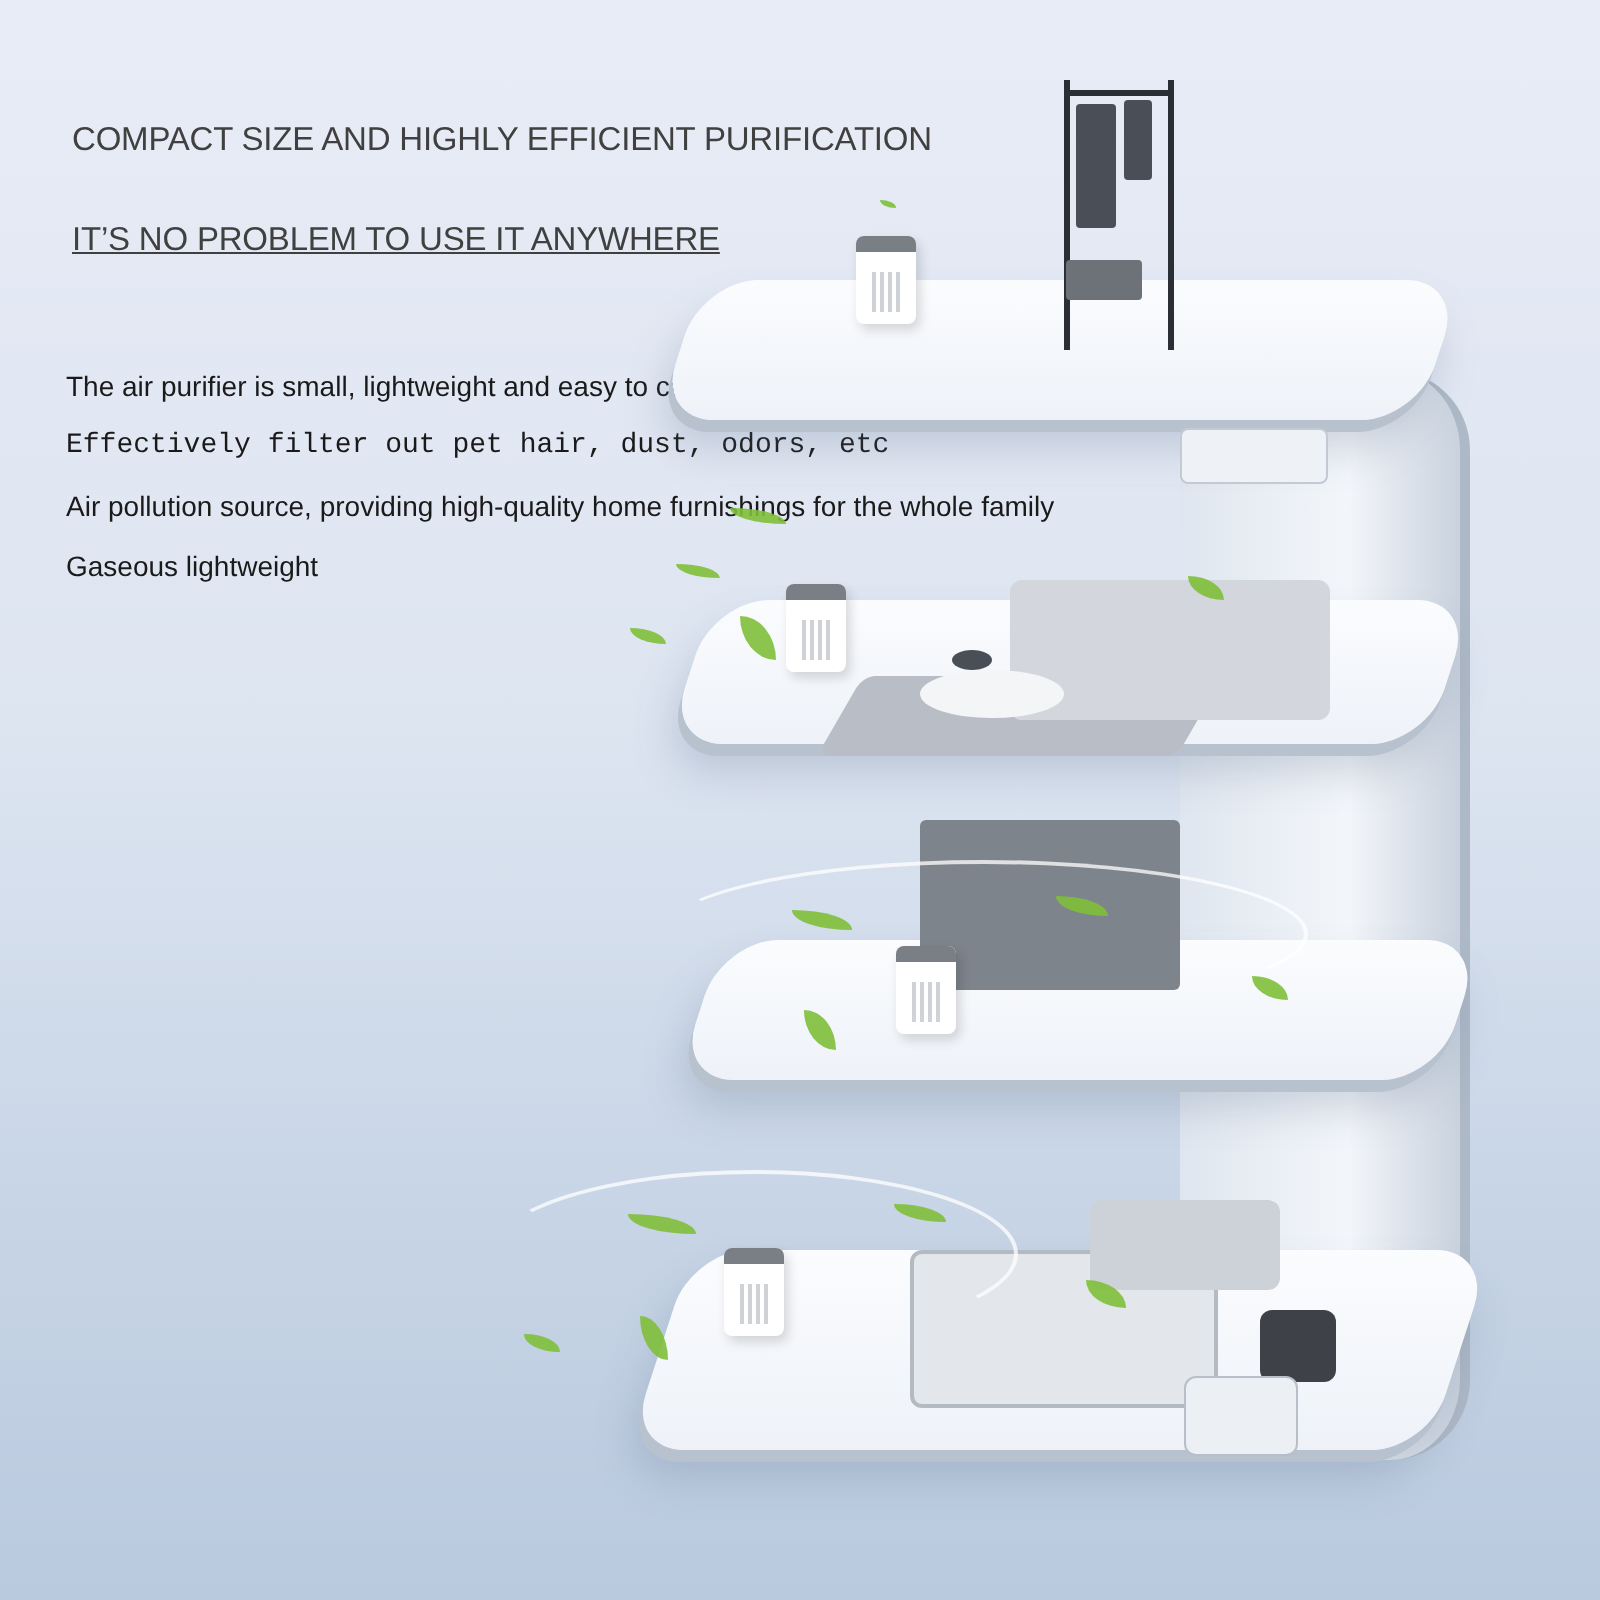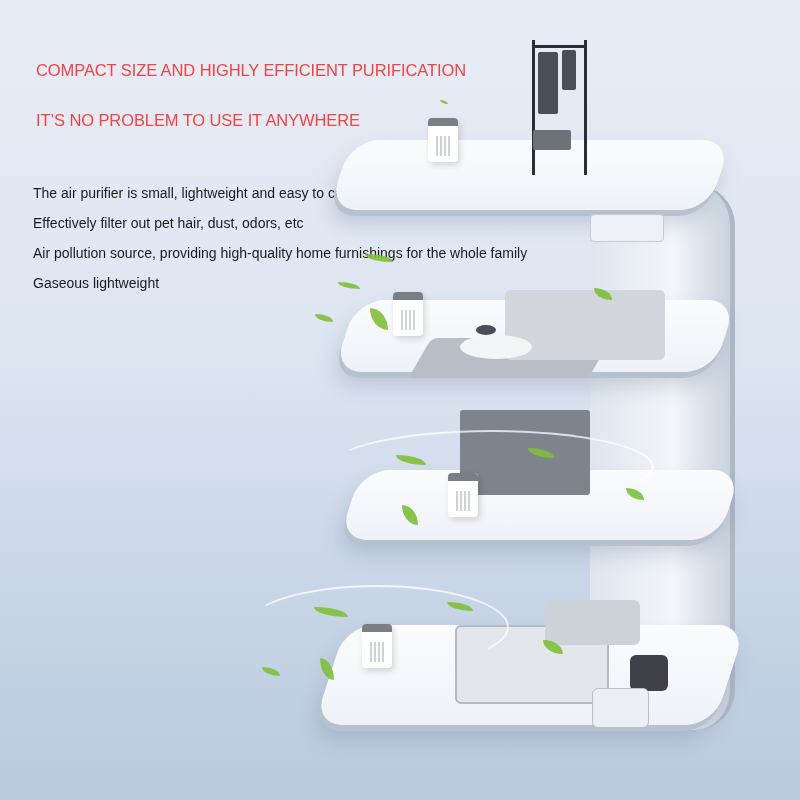--- a/index.html
+++ b/index.html
@@ -2,30 +2,30 @@
 <html><head>
 <meta charset="utf-8">
 <style>
   html, body { margin: 0; padding: 0; }
   body {
     width: 800px; height: 800px; overflow: hidden; position: relative;
     background: linear-gradient(180deg, #e8ecf6 0%, #dde5f1 45%, #c8d5e6 75%, #b9c9de 100%);
     font-family: "Liberation Sans", "DejaVu Sans", sans-serif;
   }
   .headline {
-    position: absolute; left: 36px; font-size: 16.5px; color: #ef4444;
+    position: absolute; left: 36px; font-size: 16.5px; color: #404040;
     letter-spacing: -0.1px; margin: 0; font-weight: normal; white-space: nowrap;
   }
   .h1 { top: 61px; }
-  .h2 { top: 111px; }
+  .h2 { top: 111px; text-decoration: underline; }
   .feature {
     position: absolute; left: 33px; font-size: 14px; color: #1a1a1a; white-space: nowrap;
   }
   .f1 { top: 185px; }
-  .f2 { top: 215px; }
+  .f2 { top: 215px; font-family: Liberation Mono, monospace; }
   .f3 { top: 245px; }
   .f4 { top: 275px; }
 
   .scene { position: absolute; inset: 0; }
   .shelf {
     position: absolute; background: linear-gradient(180deg, #fbfcfe 0%, #eef2f8 100%);
     border-radius: 28px; box-shadow: 0 6px 0 #b8c2cf, 0 14px 20px rgba(90,110,140,0.25);
     transform: skewX(-18deg);
   }
   .wall {

